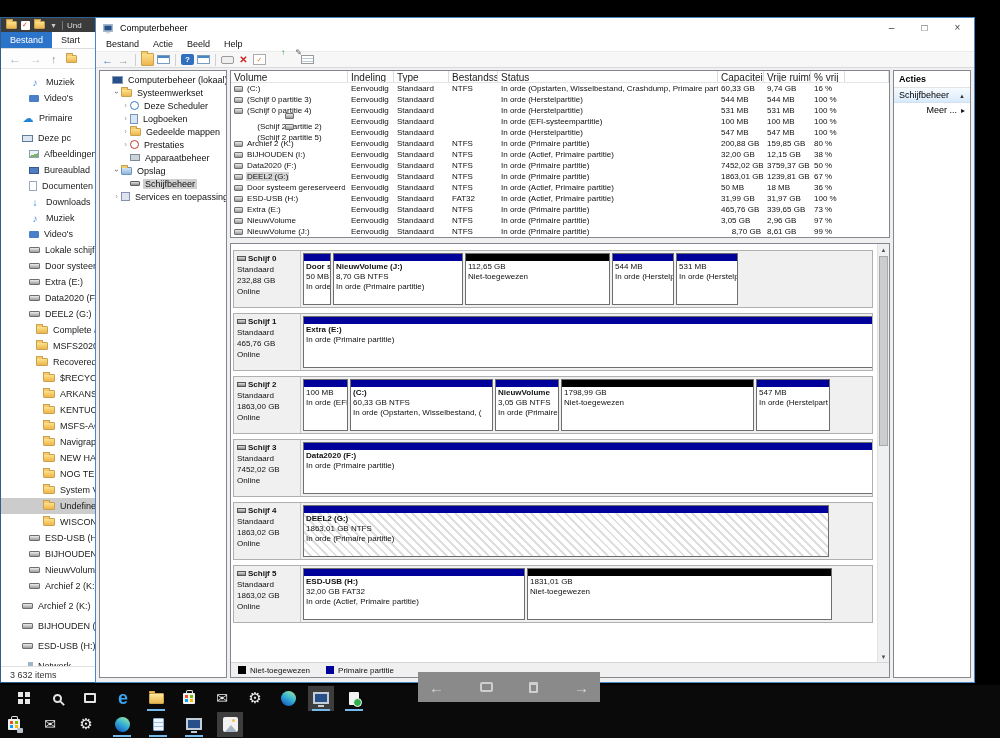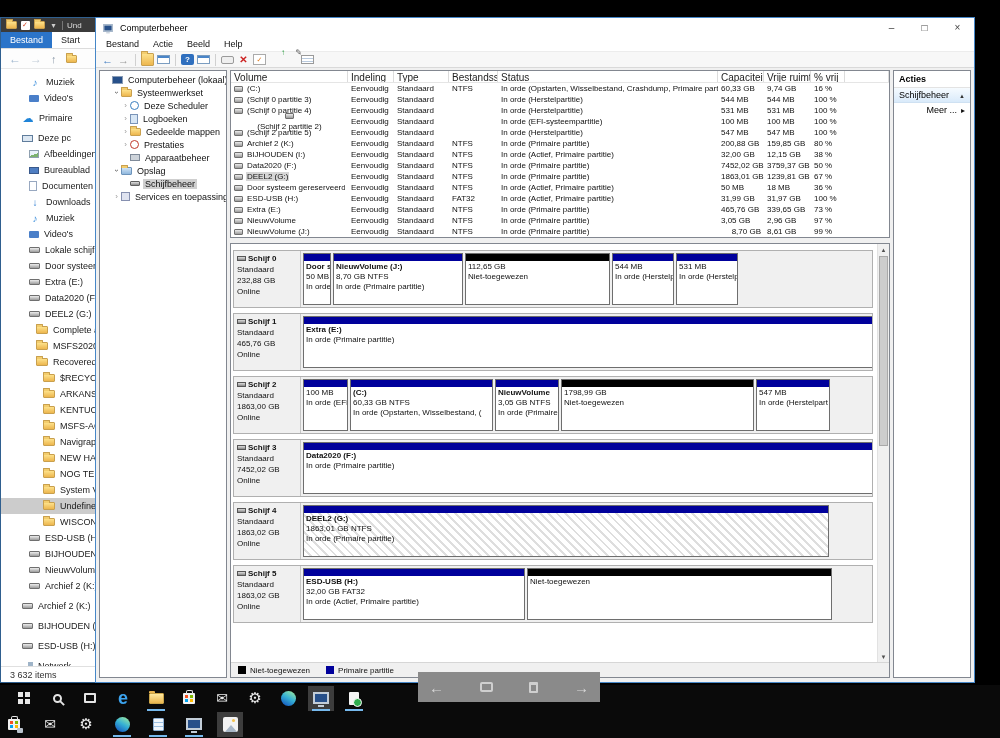--- a/index.html
+++ b/index.html
@@ -503,21 +503,21 @@
               </div>
               <div class="vol-cell" style="width: 46px;">Eenvoudig</div>
               <div class="vol-cell" style="width: 55px;">Standaard</div>
               <div class="vol-cell" style="width: 49px;"></div>
               <div class="vol-cell" style="width: 220px;">In orde (EFI-systeempartitie)</div>
               <div class="vol-cell" style="width: 46px;">100 MB</div>
               <div class="vol-cell" style="width: 47px;">100 MB</div>
               <div class="vol-cell" style="width: 34px;">100 %</div>
             </div>
             <div class="vol-row">
-              <div class="vol-cell vol-name" style="width: 117px;">
+              <div class="vol-cell vol-name" style="width: 117px; flex-direction: column;">
                 <span class="ic-vol"></span>
                 <span class="nm">(Schijf 2 partitie 5)</span>
               </div>
               <div class="vol-cell" style="width: 46px;">Eenvoudig</div>
               <div class="vol-cell" style="width: 55px;">Standaard</div>
               <div class="vol-cell" style="width: 49px;"></div>
               <div class="vol-cell" style="width: 220px;">In orde (Herstelpartitie)</div>
               <div class="vol-cell" style="width: 46px;">547 MB</div>
               <div class="vol-cell" style="width: 47px;">547 MB</div>
               <div class="vol-cell" style="width: 34px;">100 %</div>
@@ -820,20 +820,21 @@
                   <div class="part-top" style="background: rgb(0, 0, 155);"></div>
                   <div class="part-body">
                     <div class="pnm">ESD-USB (H:)</div>
                     <div>32,00 GB FAT32</div>
                     <div>In orde (Actief, Primaire partitie)</div>
                   </div>
                 </div>
                 <div class="part" style="width: 305px;">
                   <div class="part-top" style="background: rgb(0, 0, 0);"></div>
                   <div class="part-body">
+                    <div>1831,01 GB</div>
                     <div>Niet-toegewezen</div>
                   </div>
                 </div>
               </div>
             </div>
           </div>
         <div class="legend" id="legend">
             <span class="leg-item">
               <span class="leg-sw" style="background: rgb(0, 0, 0);"></span>
               <span>Niet-toegewezen</span>

